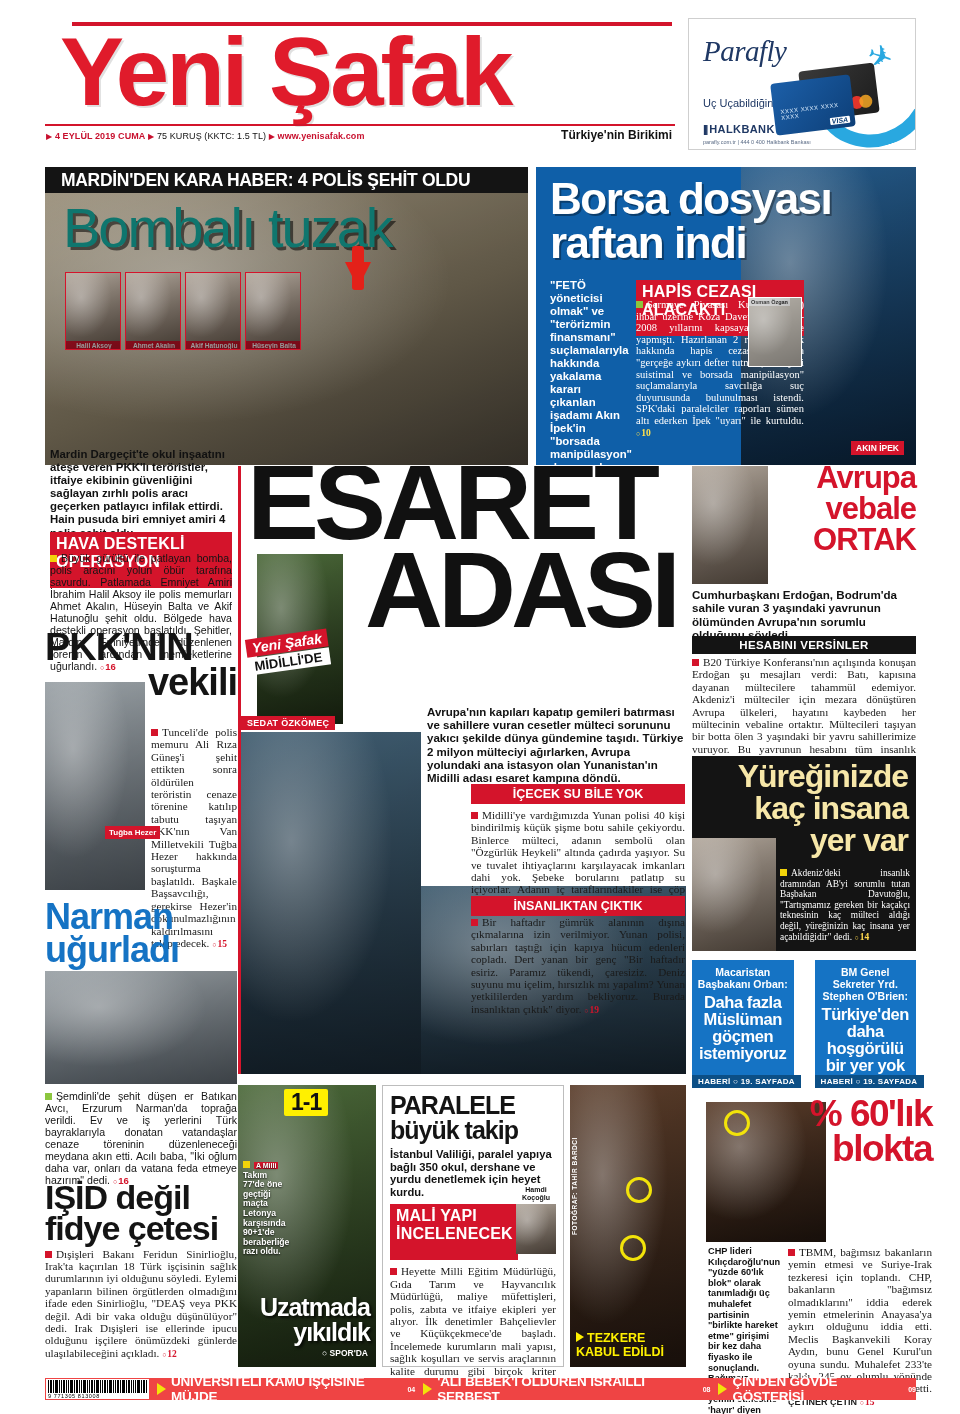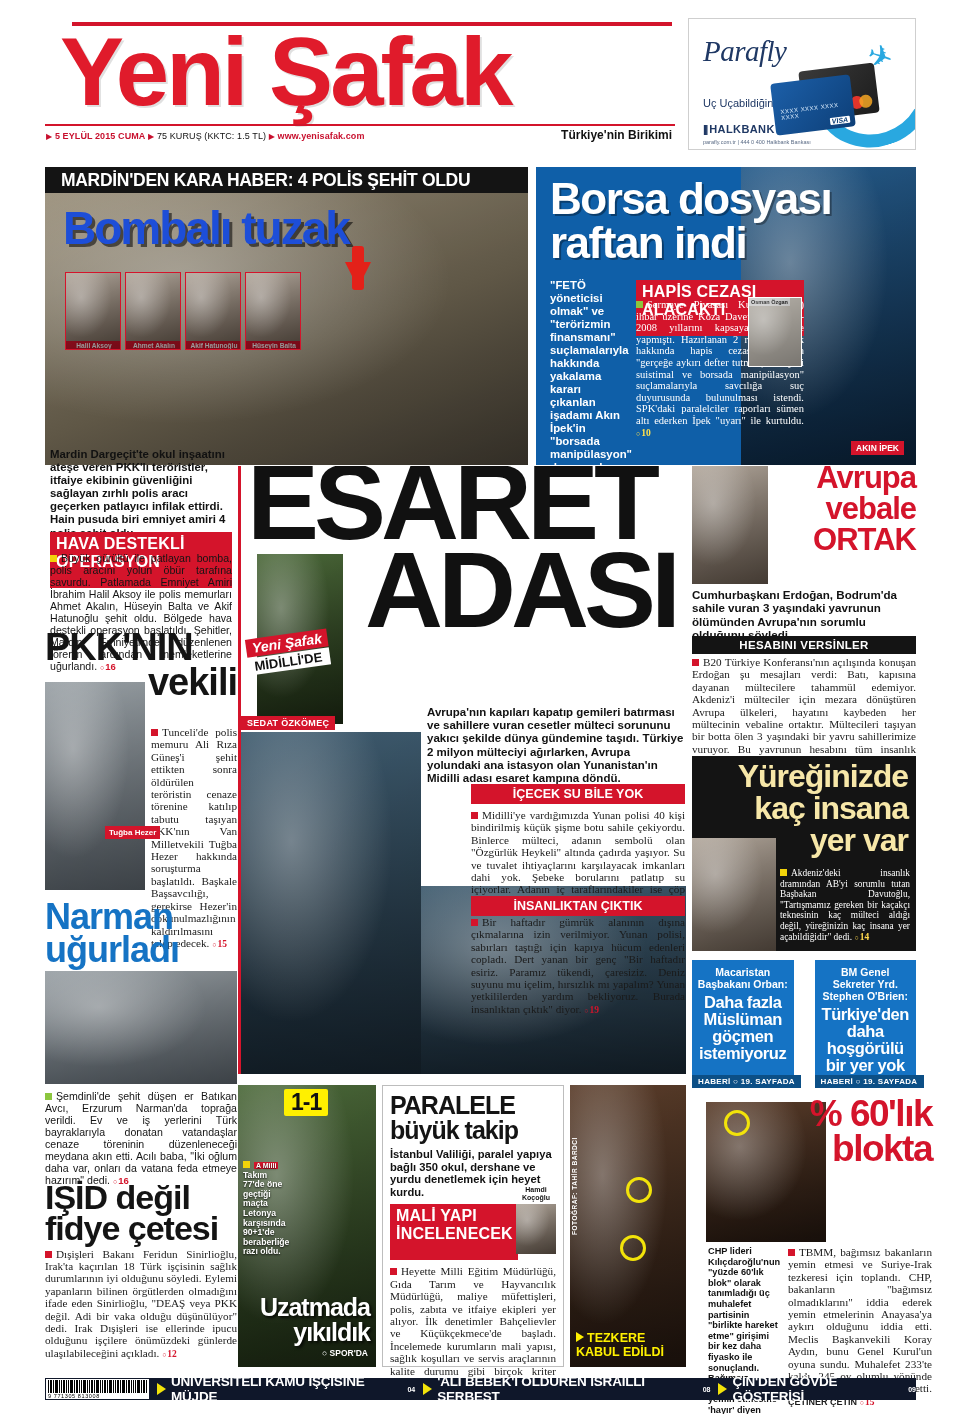--- a/index.html
+++ b/index.html
@@ -141,21 +141,21 @@
     overflow: hidden;
   }
   .bomb-kicker {
     position: absolute; left: 0; top: 0; width: 483px; height: 26px;
     background: #141414; color: #fff; font-weight: bold; font-size: 17.5px;
     letter-spacing: -0.3px; padding: 3px 0 0 16px;
   }
   .bomb-photo { position: absolute; left: 0; top: 26px; width: 483px; height: 272px; }
   .bomb-title {
     position: absolute; left: 18px; top: 30px; z-index: 5;
-    font-weight: bold; font-size: 46px; color: #1d4ed8; letter-spacing: -2px;
+    font-weight: normal; font-size: 56px; color: #0f766e; letter-spacing: -2px;
     line-height: 62px; text-shadow: 3px 3px 0 rgba(0,0,0,.55);
   }
   .mug-row { position: absolute; left: 20px; top: 105px; z-index: 6; display: flex; gap: 4px; }
   .mug { width: 56px; height: 78px; border: 1.5px solid #d4142b; position: relative; }
   .mug-name {
     position: absolute; left: -1px; bottom: -1px; width: 58px;
     background: #d4142b; color: #fff; font-size: 6.6px; font-weight: bold;
     text-align: center; padding: 1px 0; white-space: nowrap; overflow: hidden;
   }
   .arrow-red {
@@ -399,21 +399,21 @@
   }
   .parl-tag .tri {
     display:inline-block; width:0;height:0; border-left:8px solid #fff000;
     border-top:5px solid transparent; border-bottom:5px solid transparent; margin-right:3px;
   }
   .circ { position:absolute; border:3px solid #f2e30a; border-radius:50%; z-index:4; }
 
   
   .footer {
     position: absolute; left: 45px; top: 1378px; width: 871px; height: 22px;
-    background: #0f172a; display: flex; align-items: center;
+    background: #ef4444; display: flex; align-items: center;
   }
   .barcode {
     width: 105px; height: 20px; margin-left: 1px; background: #fff;
     display: flex; align-items: flex-start; padding: 1px 2px 0 2px;
     position: relative;
   }
   .bc-lines { display: flex; gap: 1px; height: 13px; }
   .bc-lines i { display: block; background: #000; width: 1px; height: 13px; }
   .bc-num { position:absolute; left:2px; bottom:0px; font-size:5.5px; letter-spacing:.6px; color:#000; }
   .f-item { display: flex; align-items: center; margin-left: 8px; }
@@ -428,21 +428,21 @@
 </head>
 <body>
 
 <div class="page">
 
   <div class="masthead">
     <div class="mast-rule-top"></div>
     <div class="mast-logo">Yeni Şafak</div>
     <div class="mast-rule-bot"></div>
     <div class="mast-meta">
-      <span class="sep">▶</span> <b>5 EYLÜL 2015 CUMA</b>
+      <span class="sep">▶</span> <b>4 EYLÜL 2019 CUMA</b>
       <span class="sep">▶</span> <span>75 KURUŞ</span>
       <span>(KKTC: 1.5 TL)</span>
       <span class="sep">▶</span> <b>www.yenisafak.com</b>
     </div>
     <div class="mast-slogan">Türkiye'nin Birikimi</div>
 
     <div class="ad">
       <div class="ad-swoosh"></div>
       <div class="ad-plane">✈</div>
       <div class="ad-logo">Parafly</div>

